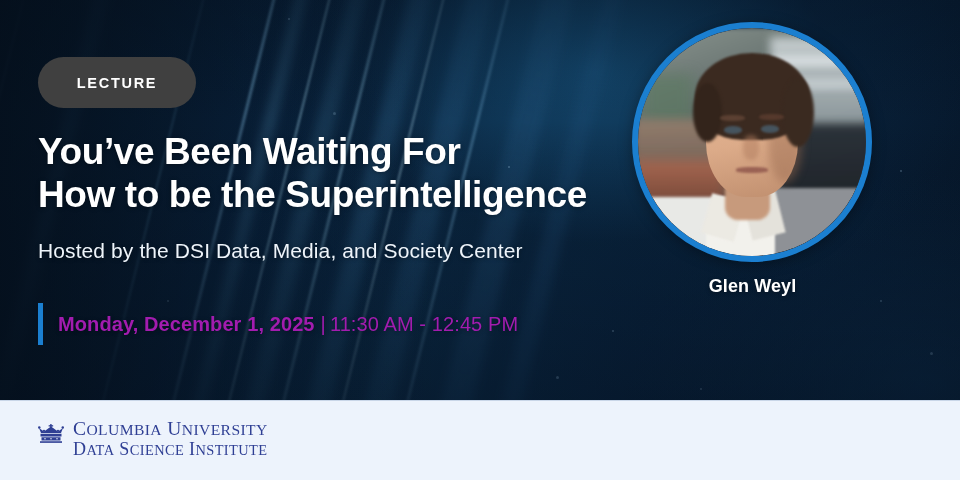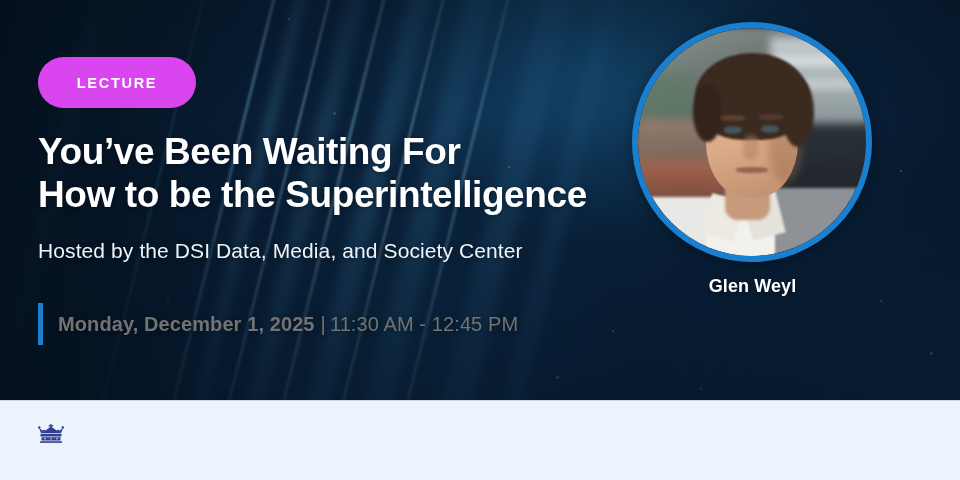--- a/index.html
+++ b/index.html
@@ -56,21 +56,21 @@
   .content {
     position:absolute;
     left:38px; top:0; width:580px; height:400px;
   }
 
   .pill {
     position:absolute;
     left:0; top:57px;
     width:158px; height:51px;
     border-radius:26px;
-    background:#d946ef;
+    background:#404040;
     color:#ffffff;
     font-size:14.5px;
     font-weight:600;
     letter-spacing:1.7px;
     display:flex; align-items:center; justify-content:center;
   }
 
   .title {
     position:absolute;
     left:0; top:131px;
@@ -100,21 +100,21 @@
     height:42px;
     display:flex; align-items:center;
   }
   .accent-bar {
     width:5px; height:42px;
     background:#1b7fd0;
     margin-right:15px;
     flex:0 0 auto;
   }
   .datetime-text {
-    color:#737373;
+    color:#a21caf;
     font-size:20px;
     letter-spacing:0.1px;
     white-space:nowrap;
     text-shadow:0 1px 4px rgba(0,0,0,0.35);
   }
   .dt-date { font-weight:700; }
   .dt-sep  { font-weight:400; padding:0 4px 0 6px; }
   .dt-time { font-weight:400; }
 
   
@@ -312,16 +312,20 @@
           <rect x="5" y="19.5" width="42" height="5.5"></rect>
           <rect x="7" y="26.5" width="38" height="6.5"></rect>
           <rect x="4" y="34.5" width="44" height="3.2"></rect>
         </g>
         <g fill="#edf3fc">
           <circle cx="14" cy="29.6" r="1.5"></circle>
           <circle cx="26" cy="29.6" r="1.5"></circle>
           <circle cx="38" cy="29.6" r="1.5"></circle>
         </g>
       </svg>
+      <div class="logo-text">
+        <div class="logo-l1"><span class="sc-big">C</span><span style="font-size:0.80em">OLUMBIA</span> <span class="sc-big">U</span><span style="font-size:0.80em">NIVERSITY</span></div>
+        <div class="logo-l2"><span class="sc-big">D</span><span style="font-size:0.80em">ATA</span> <span class="sc-big">S</span><span style="font-size:0.80em">CIENCE</span> <span class="sc-big">I</span><span style="font-size:0.80em">NSTITUTE</span></div>
+      </div>
     </div>
   </div>
 
 </div>
 
 </body></html>

